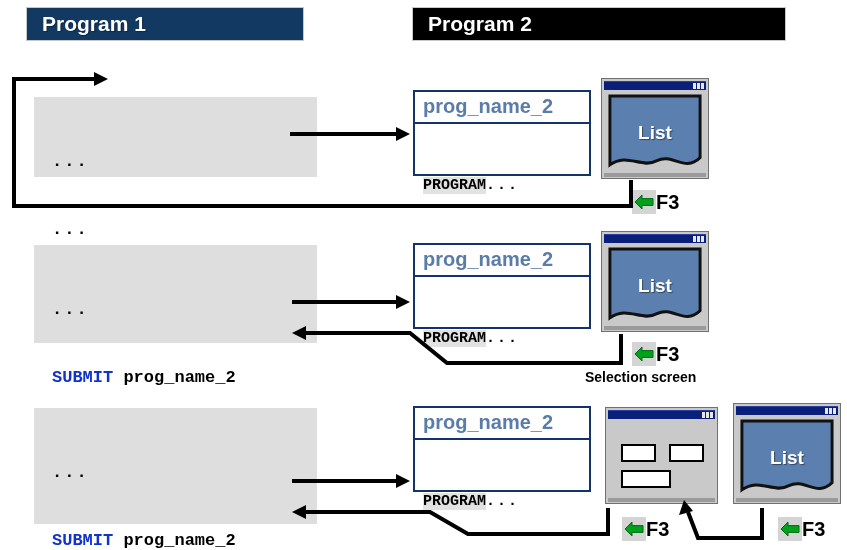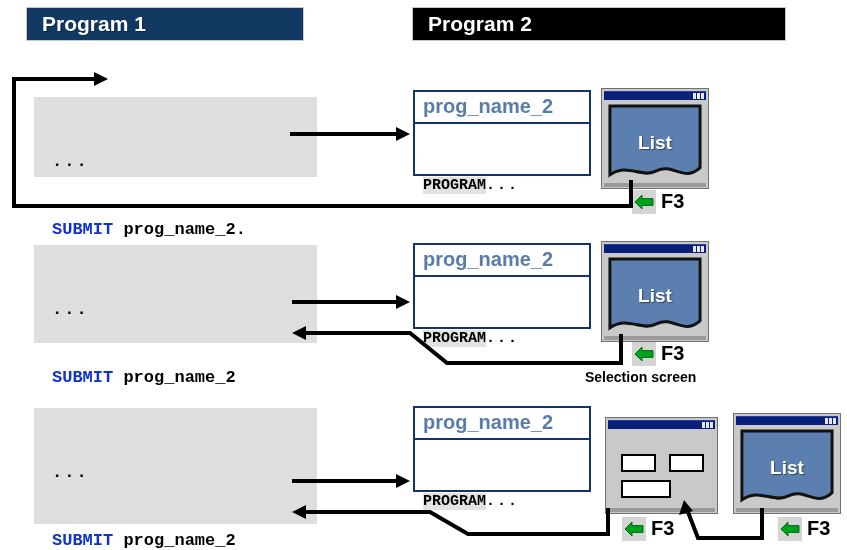--- a/index.html
+++ b/index.html
@@ -45,21 +45,21 @@
   }
   .pbox .body{
     padding:6px 0 6px 8px;
     font-family:"Liberation Mono","DejaVu Sans Mono",monospace;
     font-size:15px;font-weight:bold;white-space:pre;line-height:1.5;
   }
   .pbox .body .hl{background:#e2e2e2;color:#000000;}
   .pbox .body .el{color:#000;letter-spacing:2px;}
 
   
-  .win{box-sizing:border-box;background:#c9c9c9;border:1px solid #707070;margin-top:10px;}
+  .win{box-sizing:border-box;background:#c9c9c9;border:1px solid #707070;}
   .win .tbar{
     height:8px;background:#0a1f7a;margin:2px 2px 0 2px;position:relative;
     border-top:1px solid #2a3fa0;
   }
   .win .tbar .btns{
     position:absolute;right:2px;top:1px;display:flex;gap:1px;
   }
   .win .tbar .btns i{display:block;width:3px;height:6px;background:#e8e8e8;}
   .win .inner{position:relative;margin:3px 4px 4px 4px;height:calc(100% - 19px);}
   .win .foot{position:absolute;left:2px;right:2px;bottom:1px;height:4px;background:#9a9a9a;}
@@ -71,21 +71,21 @@
     position:absolute;left:0;right:0;top:36%;text-align:center;
     font-size:19px;font-weight:bold;color:#ffffff;
     text-shadow:1px 1px 1px rgba(0,0,0,.45);
     font-family:"Liberation Sans",sans-serif;pointer-events:none;
   }
 
   
   .fld{position:absolute;background:#ffffff;border:2px solid #000000;box-sizing:border-box;}
 
   
-  .f3{display:flex;gap:5px;}
+  .f3{display:flex;align-items:center;}
   .f3 .sq{
     width:24px;height:24px;background:#d4d4d4;
     display:flex;align-items:center;justify-content:center;
   }
   .f3 .txt{font-size:20px;font-weight:bold;color:#000;letter-spacing:0px;}
 
   .caption{font-size:14px;font-weight:bold;color:#000;white-space:nowrap;}
 
   svg.ink{position:absolute;left:0;top:0;width:847px;height:550px;overflow:visible;pointer-events:none;}
   svg.ink path,svg.ink line,svg.ink polyline{fill:none;stroke:#000;stroke-width:4;}
@@ -94,21 +94,20 @@
 </head>
 <body>
 
 <div class="stage">
 
   <div class="hdr hdr1 abs">Program 1</div>
   <div class="hdr hdr2 abs">Program 2</div>
 
   <div class="codebox abs" style="left:34px;top:97px;width:283px;height:80px;">
     <div><span class="dots">...</span></div>
-    <div><span class="kw">SUBMIT</span><span> prog_name_2.</span></div>
     <div><span class="dots">...</span></div>
   </div>
 
   <div class="pbox abs" style="left:413px;top:90px;width:178px;height:86px;">
     <div class="title">prog_name_2</div>
     <div class="body">
       <div><span class="hl">PROGRAM</span><span class="el">...</span></div>
       <div><span class="el">...</span></div>
     </div>
   </div>

